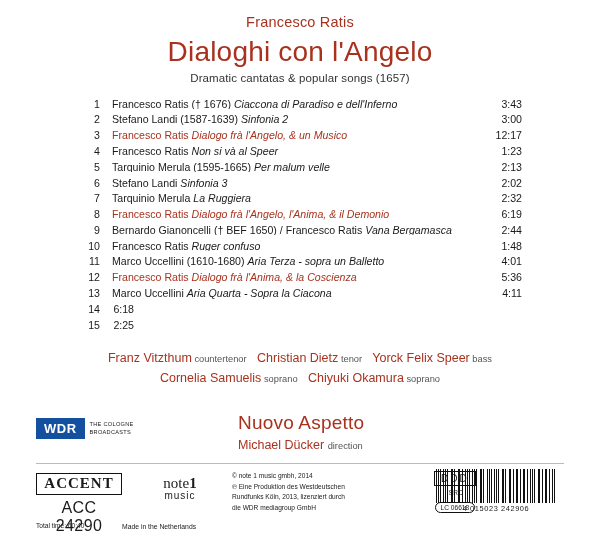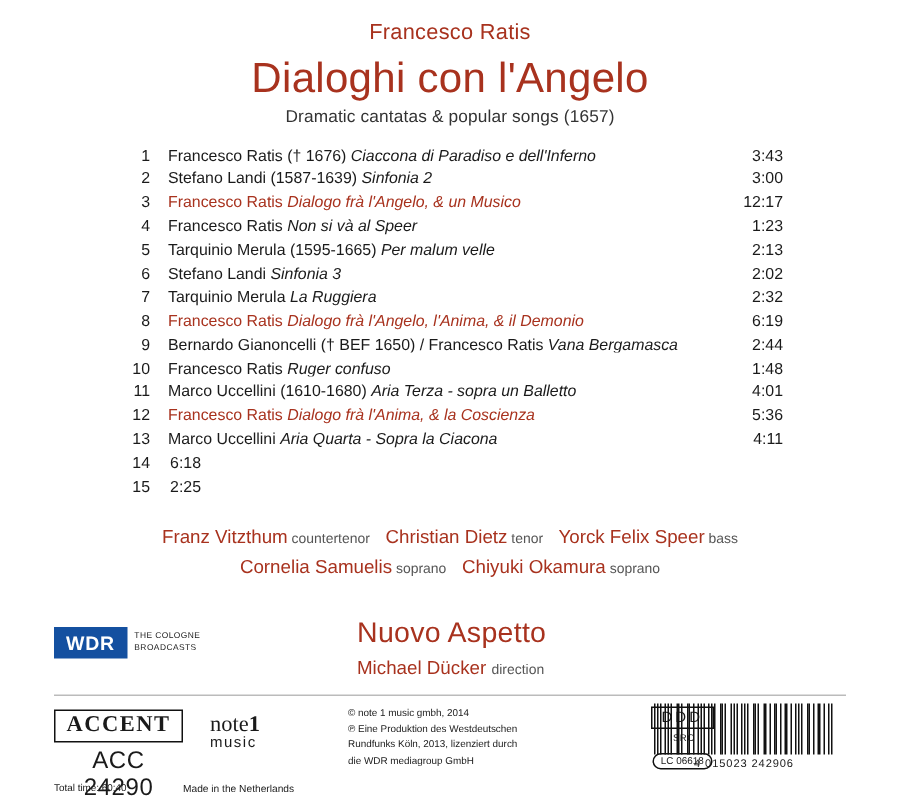--- a/index.html
+++ b/index.html
@@ -181,21 +181,21 @@
   }
   .accent-cat {
     font-size: 16px;
     margin-top: 4px;
     letter-spacing: 0.4px;
   }
   .note1 {
     position: absolute;
     left: 140px;
     top: 12px;
-    text-align: left;
+    text-align: center;
     width: 80px;
   }
   .note1-top {
     font-size: 15px;
     font-family: "Liberation Serif", serif;
   }
   .note1-top b { font-weight: bold; }
   .note1-sub {
     font-size: 10px;
     letter-spacing: 1px;

